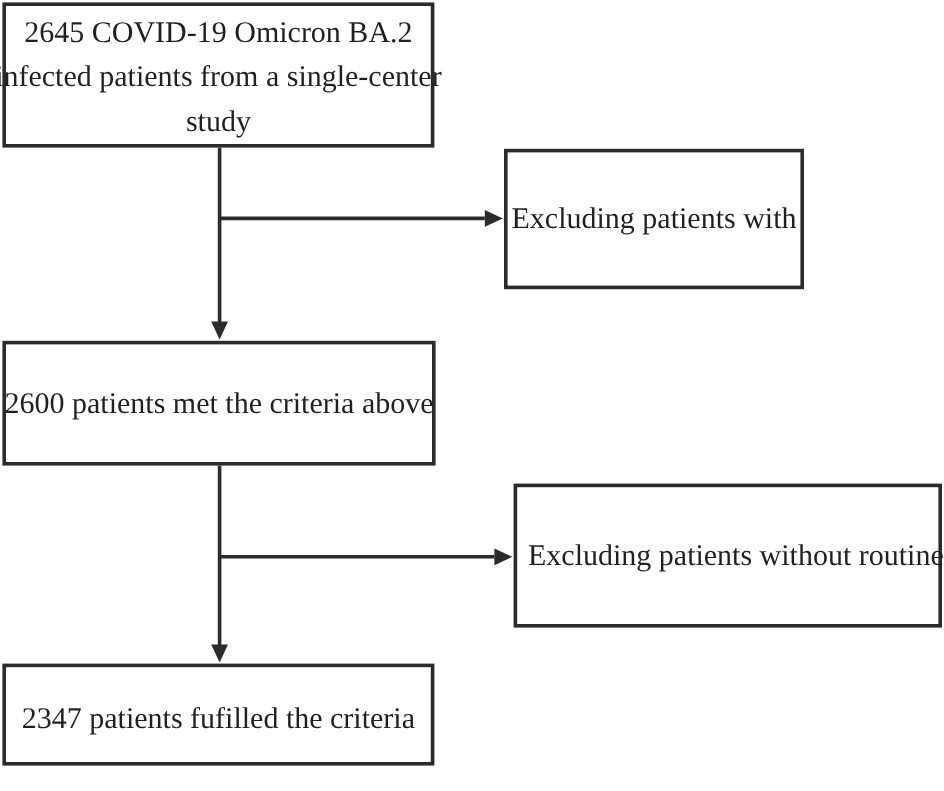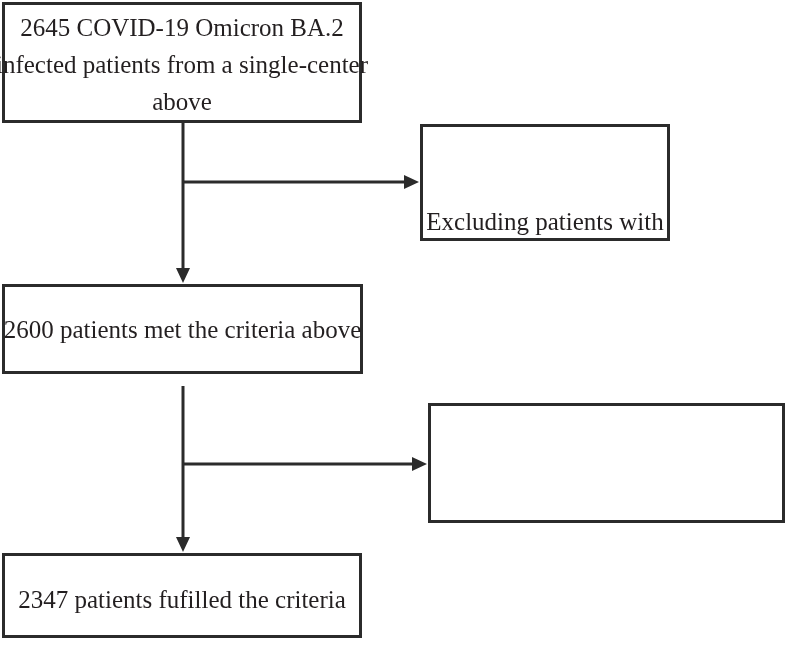--- a/index.html
+++ b/index.html
@@ -41,22 +41,22 @@
     flex-direction: column;
     justify-content: center;
     align-items: center;
     text-align: center;
     font-size: 25px;
     line-height: 35px;
     color: var(--ink);
   }
   .ln { white-space: nowrap; }
   .box-initial   { left: 2px;   top: 2px;   width: 360px; height: 121px; padding-top: 4px; line-height: 37px; }
-  .box-excl1     { left: 420px; top: 124px; width: 250px; height: 117px; line-height: 33px; justify-content: flex-end; }
-  .box-criteria  { left: 2px;   top: 284px; width: 361px; height: 90px; }
+  .box-excl1     { left: 420px; top: 124px; width: 250px; height: 117px; line-height: 33px; }
+  .box-criteria  { left: 2px;   top: 284px; width: 361px; height: 104px; }
   .box-excl2     { left: 428px; top: 403px; width: 357px; height: 120px;
                    align-items: flex-start; text-align: left; padding-left: 9px; line-height: 33px; }
   .box-final     { left: 2px;   top: 553px; width: 360px; height: 85px;  padding-top: 8px; }
 </style>
 </head>
 <body>
 
 <div class="canvas">
 
   <svg class="connectors" viewBox="0 0 787 659" xmlns="http://www.w3.org/2000/svg">
@@ -70,31 +70,32 @@
     <line x1="183" y1="386" x2="183" y2="539"></line>
     <polygon points="176,537 190,537 183,552"></polygon>
 
     <line x1="183" y1="464" x2="412" y2="464"></line>
     <polygon points="412,457 412,471 427,464"></polygon>
   </svg>
 
   <div class="box box-initial">
     <div class="ln">2645 COVID-19 Omicron BA.2</div>
     <div class="ln">infected patients from a single-center</div>
-    <div class="ln">above</div>
+    <div class="ln">study</div>
   </div>
 
   <div class="box box-excl1">
     <div class="ln">Excluding patients with</div>
   </div>
 
   <div class="box box-criteria">
     <div class="ln">2600 patients met the criteria above</div>
   </div>
 
   <div class="box box-excl2">
+    <div class="ln">Excluding patients without routine</div>
   </div>
 
   <div class="box box-final">
     <div class="ln">2347 patients fufilled the criteria</div>
   </div>
 
 </div>
 
 </body></html>

